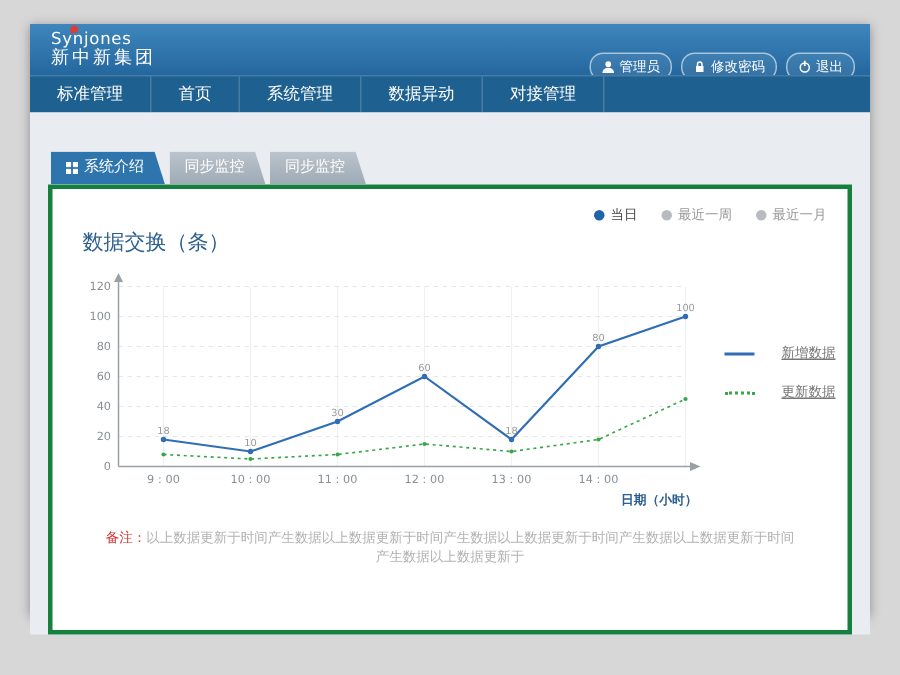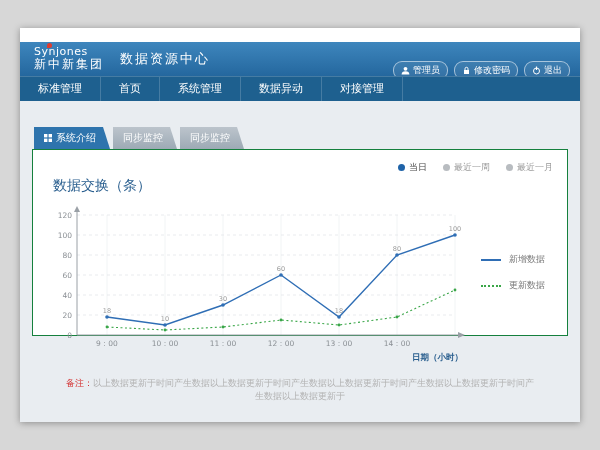--- a/index.html
+++ b/index.html
@@ -1,19 +1,19 @@
 <!DOCTYPE html>
 <html><head>
 <meta charset="utf-8">
 <style>
   * { margin:0; padding:0; box-sizing:border-box; }
   html,body { width:600px; height:450px; }
   body { font-family:"DejaVu Sans","Liberation Sans",sans-serif; }
   .stage { width:600px; height:450px; background:#d7d7d7; position:relative; overflow:hidden; }
-  .page { position:absolute; left:20px; top:28px; width:560px; height:394px; background:#fff;
+  .page { position:absolute; left:20px; top:16px; width:560px; height:394px; background:#fff;
           box-shadow:0 1px 7px rgba(0,0,0,.35); display:flex; flex-direction:column; }
   .top-strip { height:14px; background:#fff; }
 
   
   .header { height:34px; background:linear-gradient(#3e86bd,#24679e); display:flex; align-items:center; padding:0 10px; }
   .logo { display:flex; flex-direction:column; color:#fff; line-height:1.15; margin-left:4px; position:relative; }
   .logo-en { font-size:11px; letter-spacing:.5px; }
   .logo-accent { position:absolute; left:13px; top:-3px; width:5px; height:5px; background:#e03c2f; border-radius:50% 50% 50% 0; }
   .logo-cn { font-size:12px; font-weight:normal; letter-spacing:2px; }
   .app-title { color:#fff; font-size:13px; letter-spacing:2px; margin-left:16px; }
@@ -26,51 +26,50 @@
   .nav-item { padding:0 18px; line-height:24px; font-size:11px; color:#fff; border-right:1px solid rgba(255,255,255,.18); cursor:pointer; }
 
   
   .content { flex:1; background:#e9edf1; padding:26px 12px 0; }
   .tabs { display:flex; height:22px; margin-left:2px; }
   .tab { height:22px; line-height:22px; font-size:10px; color:#fff; padding:0 14px 0 10px; margin-right:3px; cursor:pointer;
          clip-path:polygon(0 0, calc(100% - 7px) 0, 100% 100%, 0 100%); display:flex; align-items:center; gap:4px; }
   .tab.active { background:#2e74ad; }
   .tab.inactive { background:linear-gradient(#bcc4cc,#9daab5); }
 
-  .card { background:#fff; border:1px solid #15803d; height:187px; padding:8px 14px 0; }
+  .card { background:#fff; border:3px solid #15803d; height:300px; padding:8px 14px 0; }
   .filter-row { display:flex; justify-content:flex-end; gap:16px; align-items:center; height:14px; margin-top:2px; }
   .filter-item { display:flex; align-items:center; gap:4px; font-size:9px; color:#999; cursor:pointer; }
   .filter-item .dot { width:7px; height:7px; border-radius:50%; background:#b8bcc0; }
   .filter-item.active { color:#444; }
   .filter-item.active .dot { background:#1f63a8; }
 
   .chart-title { font-size:14px; color:#2a5f8f; margin:3px 0 0 6px; }
   .chart-wrap { display:flex; }
   #chart-svg { width:430px; height:170px; flex:none; }
   .series-legend { display:flex; flex-direction:column; gap:13px; margin-top:58px; margin-left:4px; }
-  .legend-item { display:flex; align-items:center; gap:8px; font-size:9px; color:#777; cursor:pointer; white-space:nowrap; }
+  .legend-item { display:flex; align-items:center; gap:18px; font-size:9px; color:#777; cursor:pointer; white-space:nowrap;text-decoration:underline; }
   .legend-line { display:inline-block; width:20px; height:0; }
 
   .note { text-align:center; font-size:9px; color:#b2b2b2; margin-top:12px; line-height:1.4; padding:0 18px; }
   .note-prefix { color:#d43030; }
 </style>
 </head>
 <body>
 
 <div class="stage">
   <div class="page">
     <div class="top-strip"></div>
 
     <div class="header">
       <div class="logo">
         <span class="logo-accent"></span>
         <span class="logo-en">Synjones</span>
         <span class="logo-cn">新中新集团</span>
       </div>
-      <div class="app-title">数据资源中心</div>
       <div class="hbtns">
         <div class="hbtn">
           <svg width="9" height="9" viewBox="0 0 9 9">
             <circle cx="4.5" cy="2.8" r="1.9" fill="#fff"></circle>
             <path d="M0.6 8.6 a3.9 3.4 0 0 1 7.8 0 z" fill="#fff"></path>
           </svg>
           <span>管理员</span>
         </div>
         <div class="hbtn">
           <svg width="9" height="9" viewBox="0 0 9 9">

